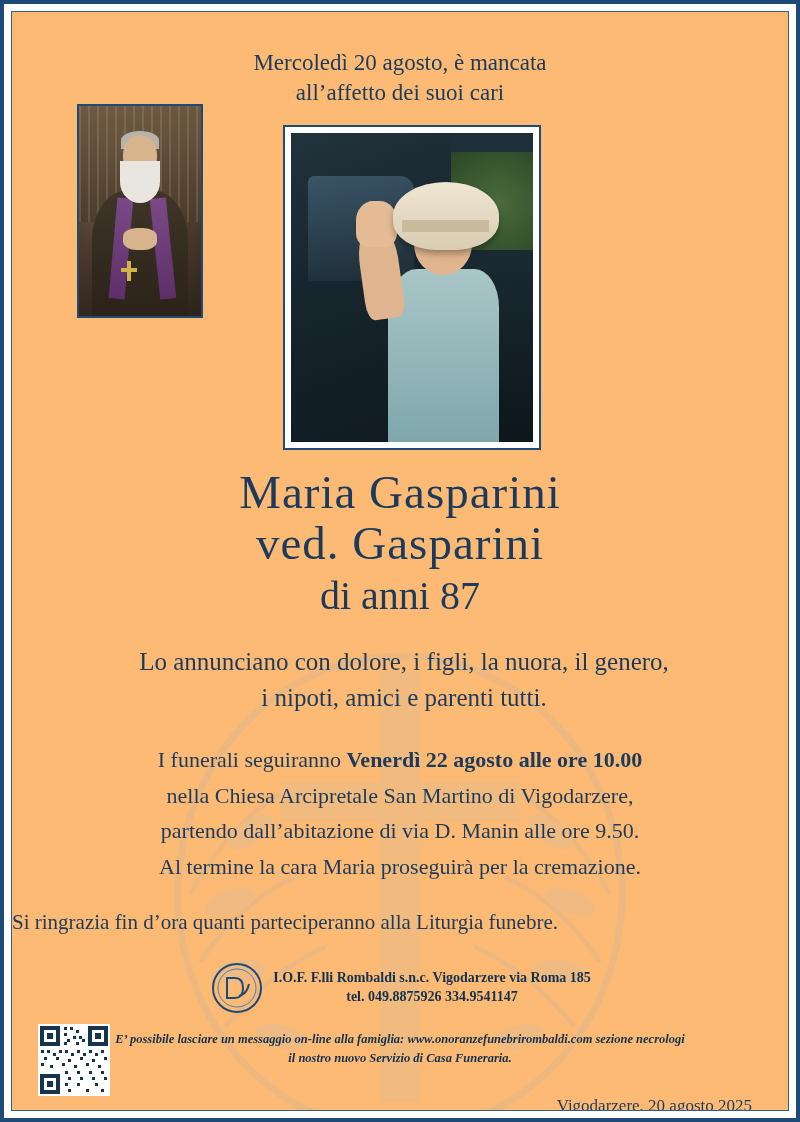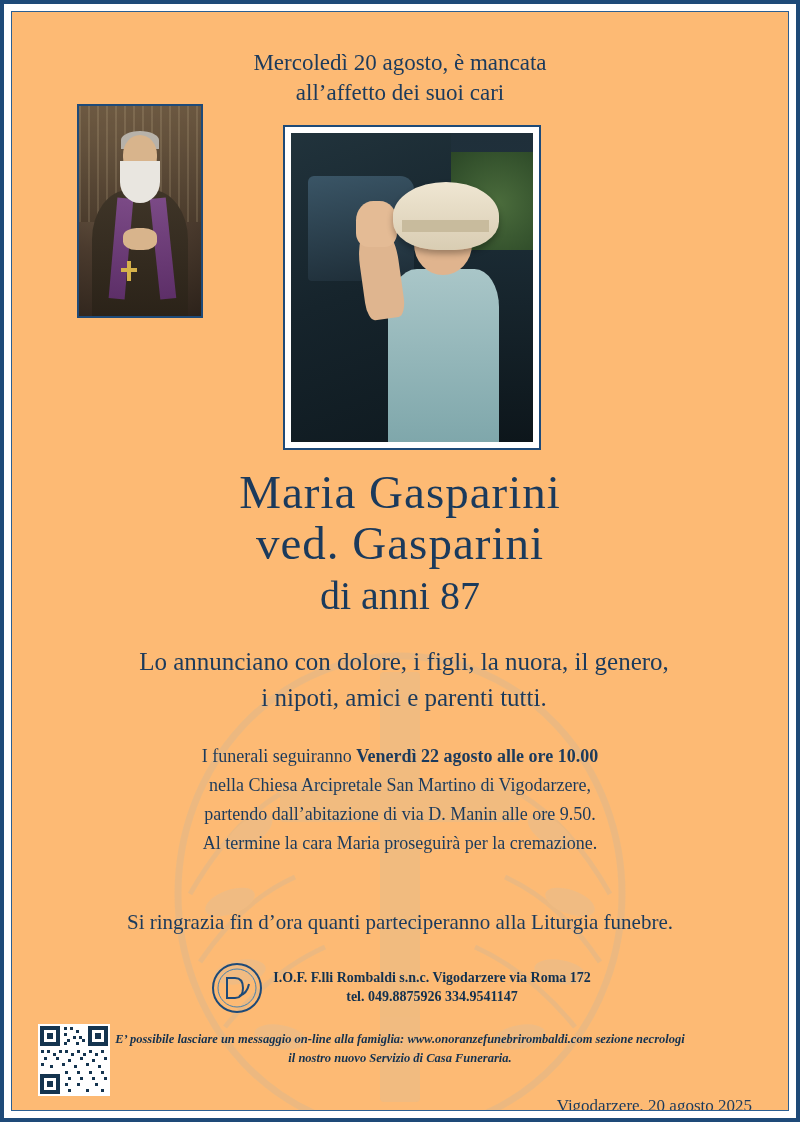--- a/index.html
+++ b/index.html
@@ -224,31 +224,31 @@
     text-align: center;
     font-size: 25px;
     line-height: 1.42;
   }
 
   .funeral {
     position: absolute;
     left: 0; right: 0;
     top: 730px;
     text-align: center;
-    font-size: 18px;
+    font-size: 22px;
     line-height: 1.62;
     font-family: Liberation Serif, serif;
   }
   .funeral b { font-weight: bold; }
 
   .thanks {
     position: absolute;
     left: 0; right: 0;
     top: 898px;
-    text-align: center;
+    text-align: left;
     font-size: 21px;
   }
 
   
   .agency {
     position: absolute;
     left: 0; right: 0;
     top: 948px;
     display: flex;
     align-items: center;
@@ -396,21 +396,21 @@
       <div class="agency">
         <div class="agency-logo">
           <svg viewBox="0 0 56 56" xmlns="http://www.w3.org/2000/svg">
             <circle cx="28" cy="28" r="24" fill="none" stroke="#1e4a78" stroke-width="2"></circle>
             <circle cx="28" cy="28" r="19" fill="none" stroke="#4a82ad" stroke-width="1"></circle>
             <path d="M18 38 L18 18 L26 18 q8 0 8 10 q0 10 -8 10 z" fill="none" stroke="#1e4a78" stroke-width="2"></path>
             <path d="M30 36 q8 -2 10 -12" fill="none" stroke="#1e4a78" stroke-width="2"></path>
           </svg>
         </div>
         <div class="agency-text">
-          <div>I.O.F. F.lli Rombaldi s.n.c. Vigodarzere via Roma 172</div>
+          <div>I.O.F. F.lli Rombaldi s.n.c. Vigodarzere via Roma 185</div>
           <div>tel. 049.8875926  334.9541147</div>
         </div>
       </div>
 
       <div class="qr">
         <svg viewBox="0 0 72 72" xmlns="http://www.w3.org/2000/svg" shape-rendering="crispEdges">
           <rect width="72" height="72" fill="#ffffff"></rect>
           <g fill="#14344f">
             <rect x="2" y="2" width="20" height="20"></rect>
               <rect x="6" y="6" width="12" height="12" fill="#fff"></rect>

